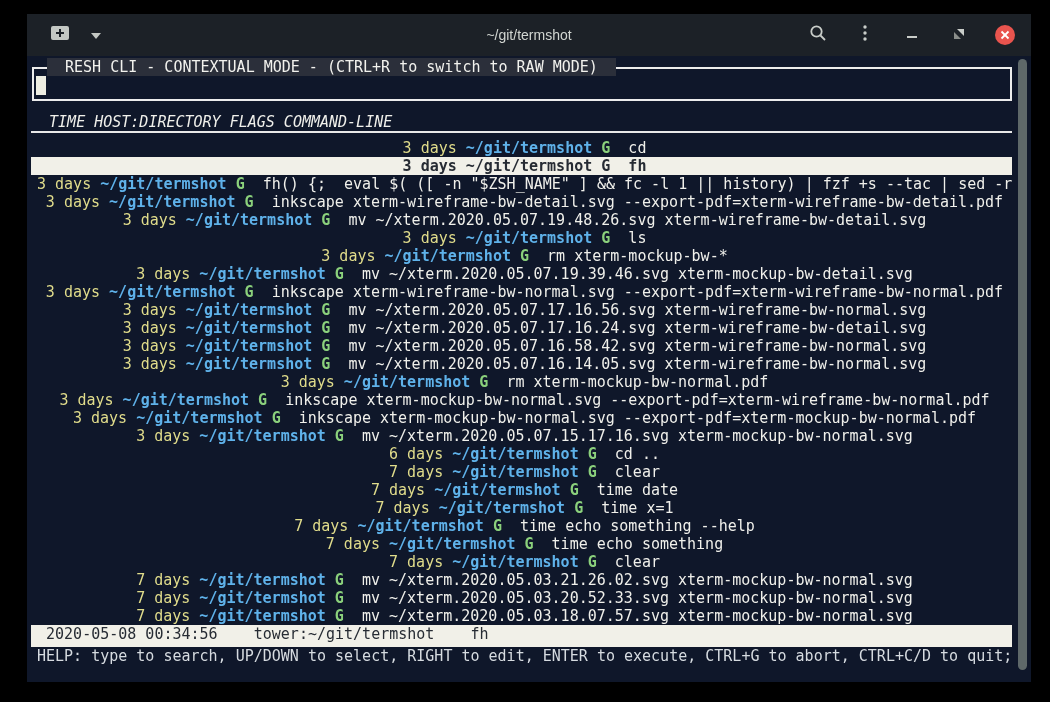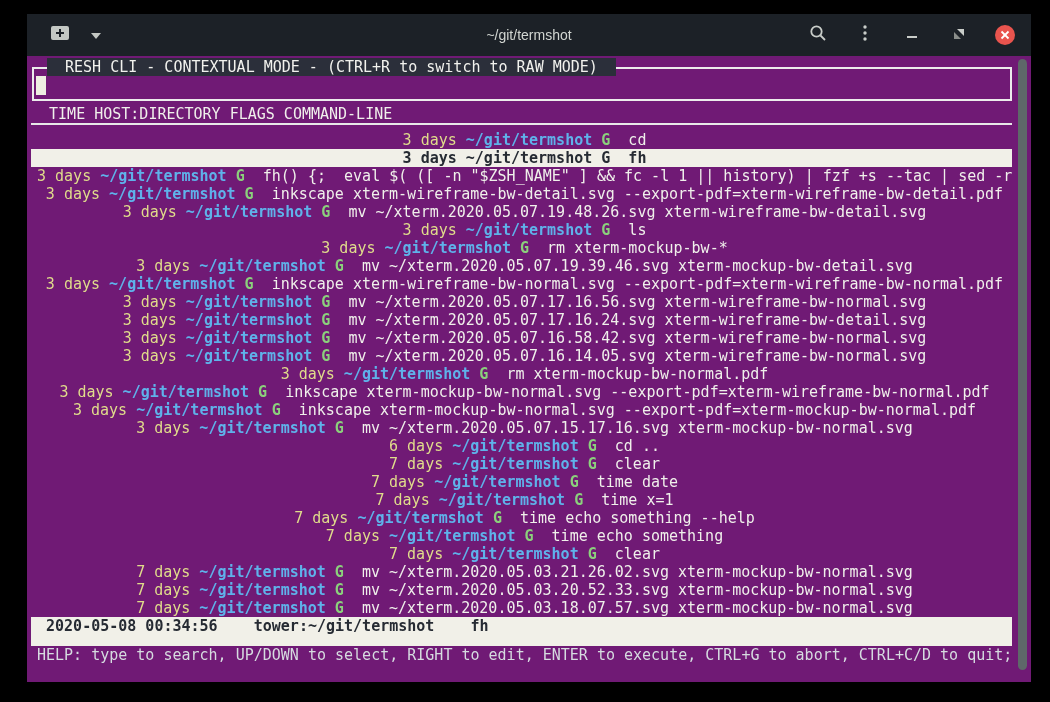--- a/index.html
+++ b/index.html
@@ -24,54 +24,54 @@
   .tb-right { margin-left: auto; display: flex; align-items: center; gap: 25px; padding-right: 16px; }
   .tb-btn { display: flex; align-items: center; justify-content: center; width: 22px; height: 22px; cursor: pointer; }
   .close-btn {
     width: 20px; height: 20px; border-radius: 50%; background: #e9544e;
     display: flex; align-items: center; justify-content: center;
   }
 
   
   .term {
     position: absolute; left: 0; top: 42px; right: 0; bottom: 0;
-    background: #701a75;
+    background: #0f172a;
     font: 15px/18px "DejaVu Sans Mono", monospace;
     color: #f0f0eb;
   }
   .term-content { position: absolute; left: 4px; top: 0; width: 981px; }
 
   .searchbox {
     position: relative; margin: 11px 0 0 1px; height: 34px;
     border: 2px solid #ececec;
   }
   .legend {
     position: absolute; top: -11px; left: 13px;
     background: #2b2f3a; padding: 0 9px; color: #f2f2ee; white-space: pre;
   }
   .cursor { position: absolute; left: 2px; top: 7px; width: 10px; height: 19px; background: #eeeee2; }
 
   .tbl-header {
-    margin-top: 4px; white-space: pre; color: #f0f0eb;
-    border-bottom: 2px solid #e8e8e8; height: 20px;
+    margin-top: 12px; white-space: pre; color: #f0f0eb;
+    border-bottom: 2px solid #e8e8e8; height: 20px; font-style: italic;
   }
 
   .rows { margin-top: 6px; }
   .row { height: 18px; white-space: pre; padding-left: 6px; overflow: hidden; text-align: center; }
   .row .t { color: #e0dc8b; }
   .row .d { color: #5fb2ea; font-weight: bold; }
   .row .f { color: #8bd17c; font-weight: bold; }
   .row .c { color: #f0f0eb; }
   .row.selected { background: #f1f0e8; }
   .row.selected .t, .row.selected .d, .row.selected .f, .row.selected .c {
     color: #262b33; font-weight: bold;
   }
 
   .statusbar {
-    height: 29px; background: #f1f0e8; color: #262b33; font-weight: bold;
+    height: 22px; background: #f1f0e8; color: #262b33; font-weight: normal;
     white-space: pre; padding-left: 6px; overflow: hidden;
   }
   .helpline { height: 18px; color: #d6dbe0; white-space: pre; padding-left: 6px; }
 
   .scrollbar {
     position: absolute; right: 4px; top: 3px; bottom: 12px; width: 9px;
     background: #5e6869; border-radius: 5px;
   }
 </style>
 </head>

